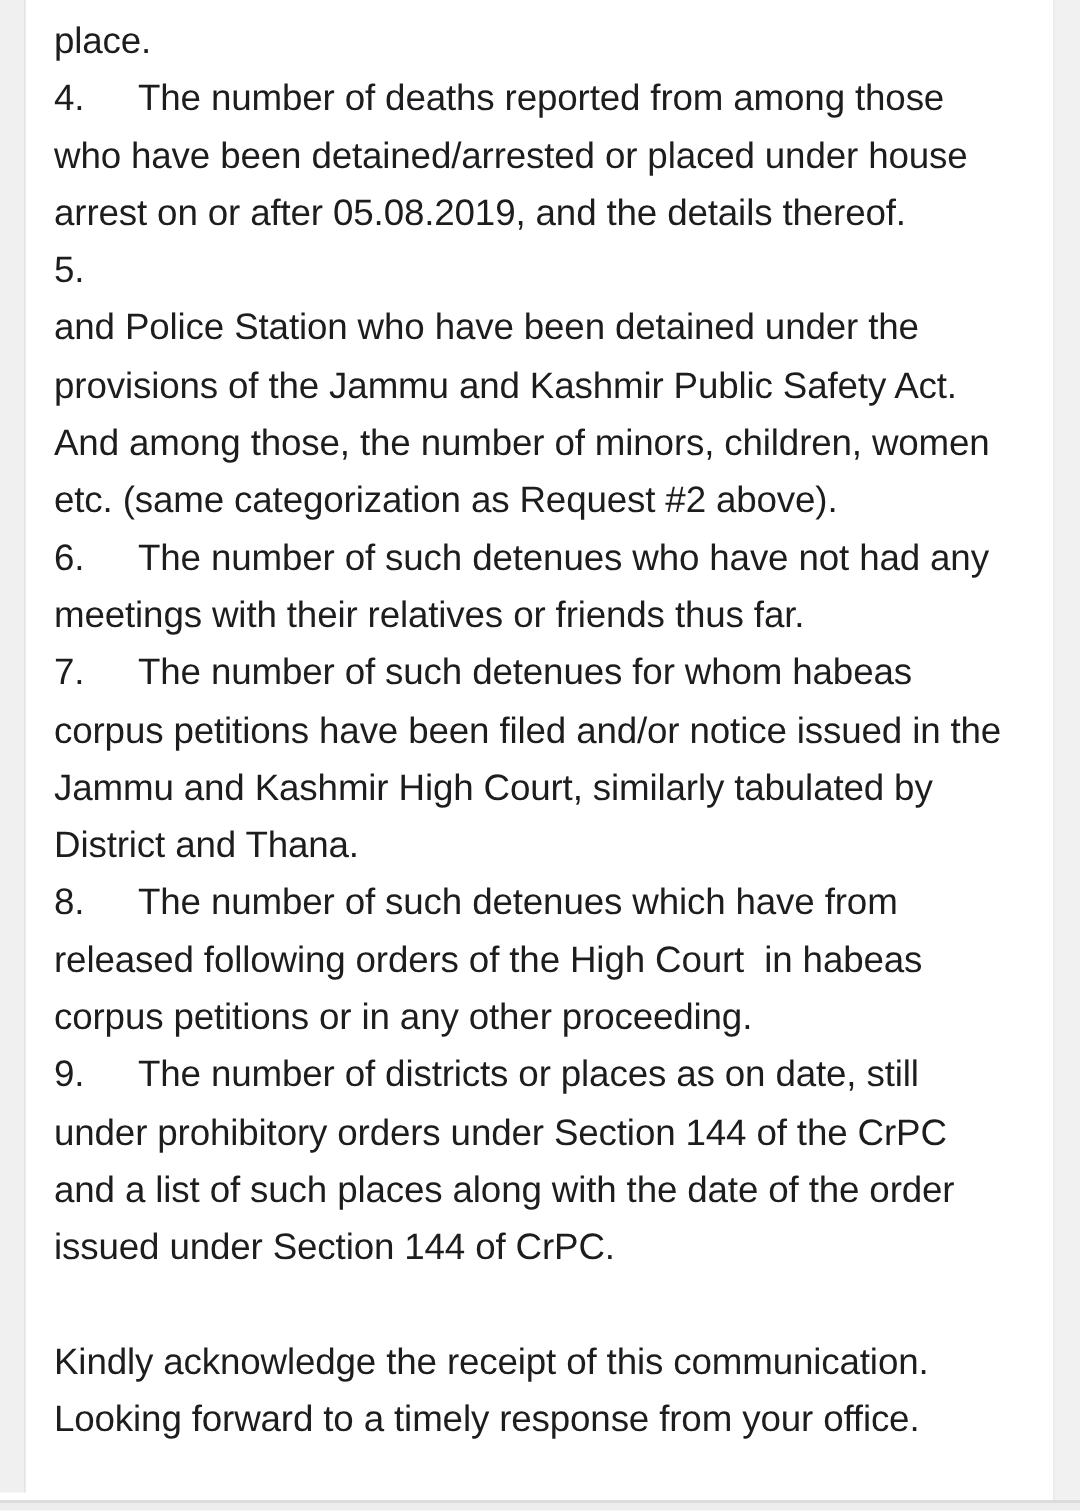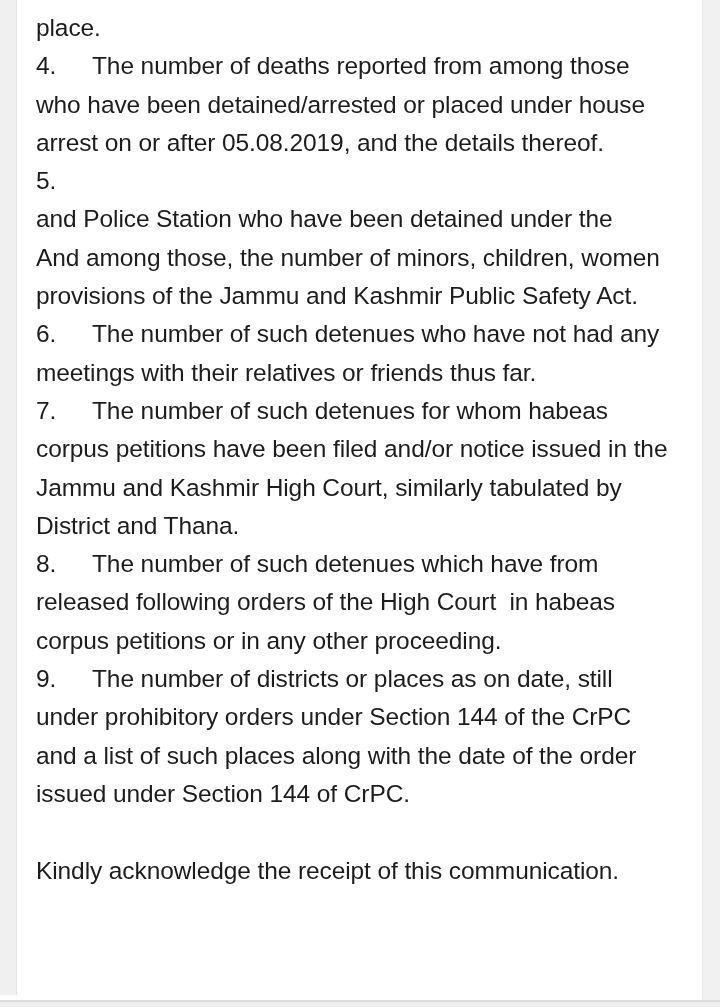--- a/index.html
+++ b/index.html
@@ -76,24 +76,27 @@
     <div class="line">
       <span class="txt">arrest on or after 05.08.2019, and the details thereof.</span>
     </div>
     <div class="line">
       <span class="num">5.</span>
     </div>
     <div class="line">
       <span class="txt">and Police Station who have been detained under the</span>
     </div>
     <div class="line">
+      <span class="txt">provisions of the Jammu and Kashmir Public Safety Act.</span>
+    </div>
+    <div class="line">
       <span class="txt">And among those, the number of minors, children, women</span>
     </div>
     <div class="line">
-      <span class="txt">provisions of the Jammu and Kashmir Public Safety Act.</span>
+      <span class="txt">etc. (same categorization as Request #2 above).</span>
     </div>
     <div class="line">
       <span class="num">6.</span>
       <span class="txt">The number of such detenues who have not had any</span>
     </div>
     <div class="line">
       <span class="txt">meetings with their relatives or friends thus far.</span>
     </div>
     <div class="line">
       <span class="num">7.</span>
@@ -130,13 +133,16 @@
     </div>
     <div class="line">
       <span class="txt">issued under Section 144 of CrPC.</span>
     </div>
     <div class="line">
       <span class="txt"></span>
     </div>
     <div class="line">
       <span class="txt">Kindly acknowledge the receipt of this communication.</span>
     </div>
+    <div class="line">
+      <span class="txt">Looking forward to a timely response from your office.</span>
+    </div>
   </div>
 
 </body></html>

